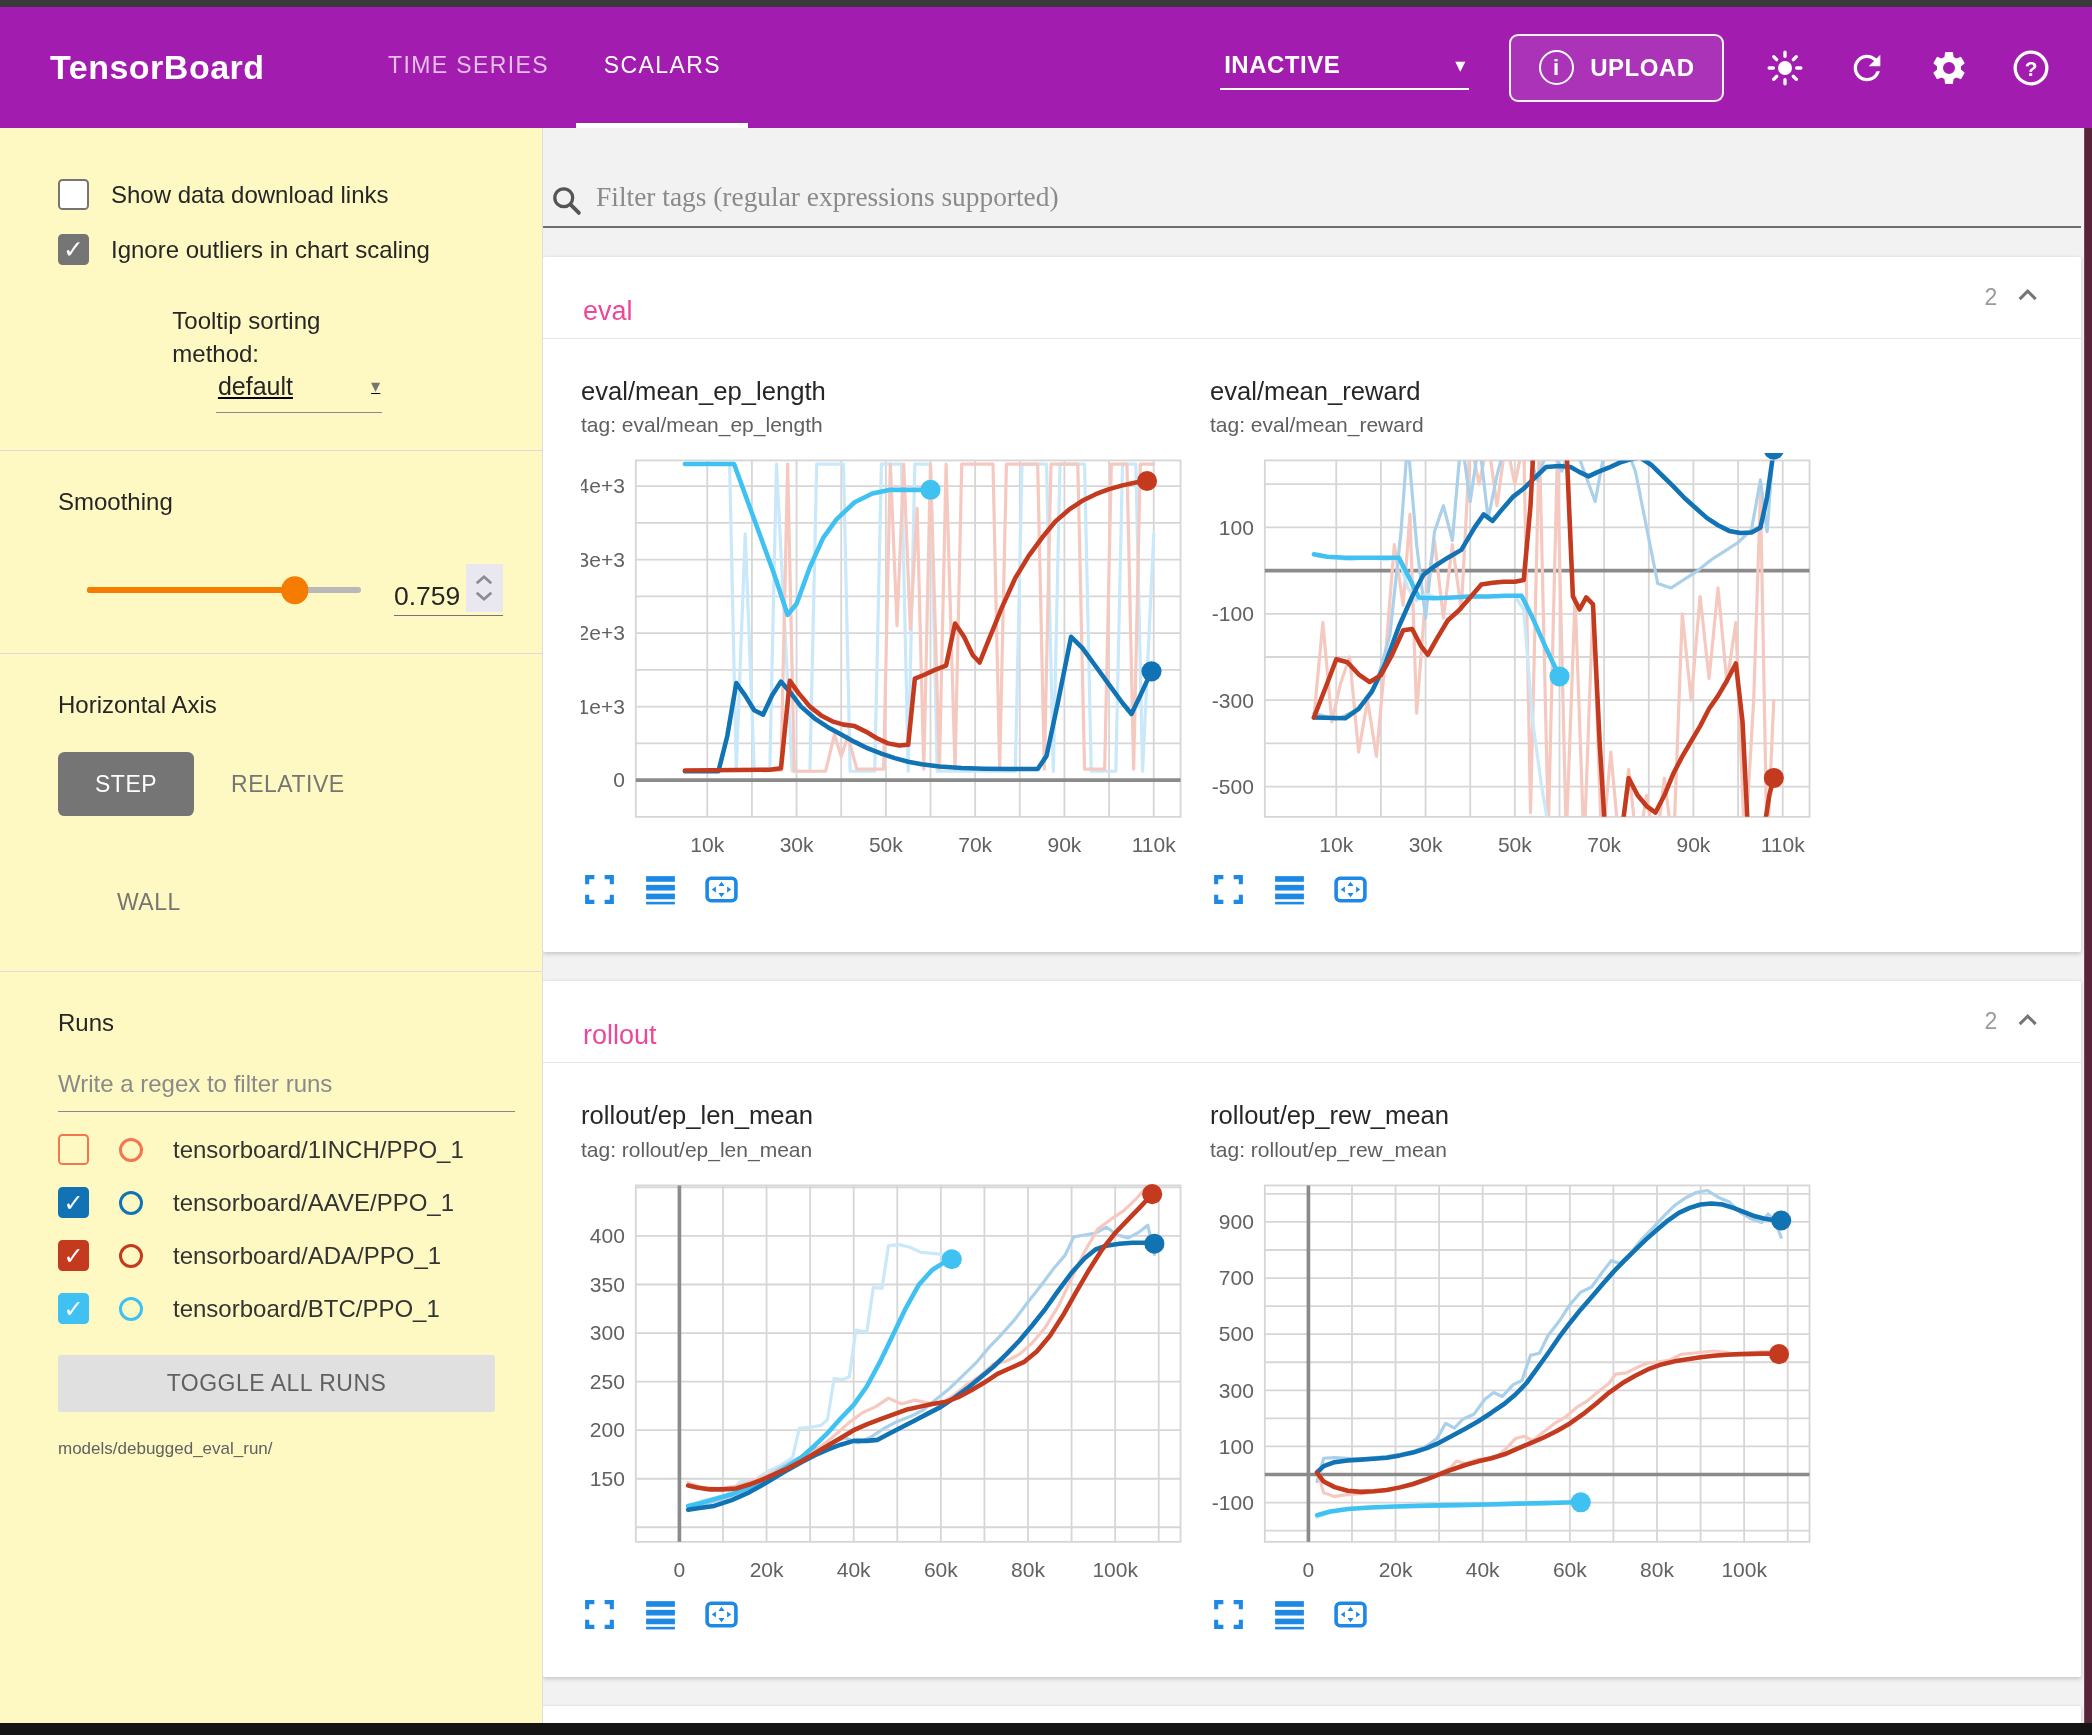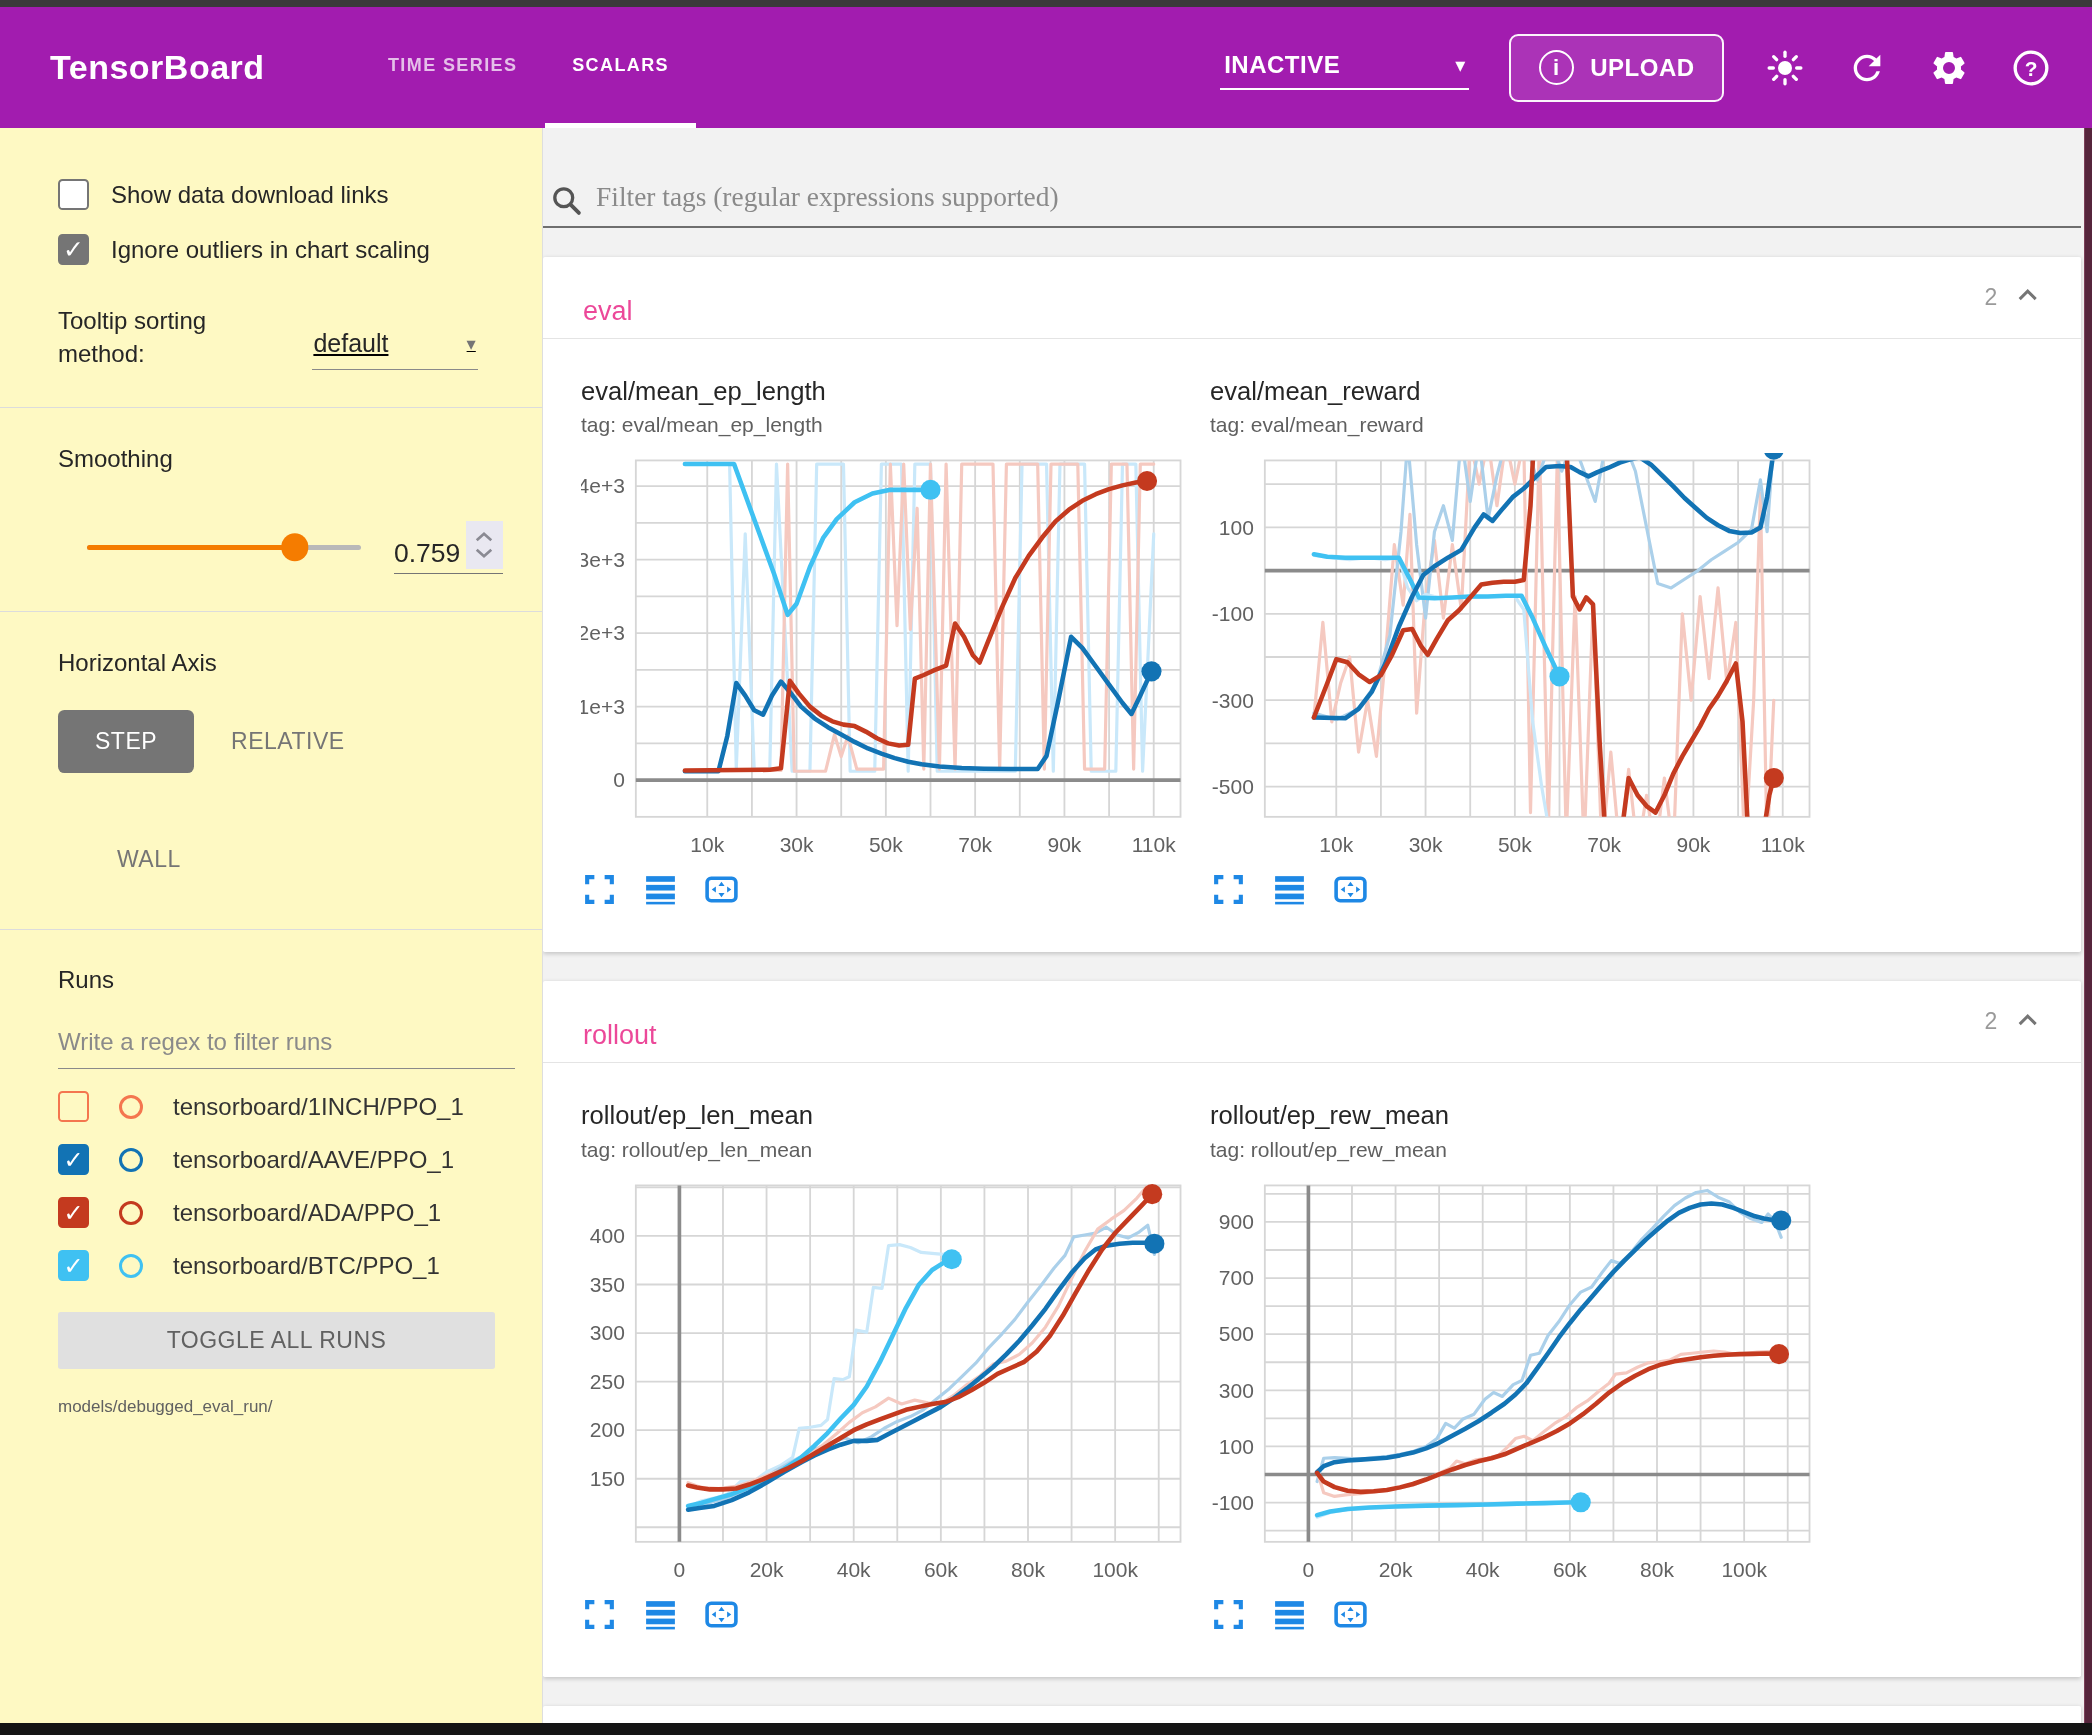--- a/index.html
+++ b/index.html
@@ -7,21 +7,21 @@
     font-family:"Liberation Sans","DejaVu Sans",sans-serif; background:#f2f2f2; }
   .top-strip { height:7.3px; background:#3a3a3a; }
   .bottom-strip { position:absolute; left:0; right:0; bottom:0; height:12px; background:#141414; }
   .scroll-strip { position:absolute; right:0; top:128px; bottom:12px; width:8.2px;
     background:#56253c; border-left:1.8px solid #7c4059; }
 
   
   header { height:121px; background:#a21caf; display:flex; align-items:stretch; color:#fff; padding:0 40px 0 50px; }
   .brand { font-size:34px; font-weight:700; letter-spacing:0.5px; align-self:center; }
   .tabs { display:flex; margin-left:96px; }
-  .tab { display:flex; align-items:center; padding:0 27.4px; font-size:18px; font-weight:700;
+  .tab { display:flex; align-items:center; padding:0 27.4px; font-size:23px; font-weight:400;
     letter-spacing:1.4px; color:rgba(255,255,255,.72); border-bottom:5.5px solid transparent; cursor:pointer;text-align:center; }
   .tab.active { color:#fff; border-bottom-color:#fff; }
   .header-right { margin-left:auto; display:flex; align-items:center; gap:40px; }
   .status-select { display:flex; align-items:center; justify-content:space-between; width:249px;
     border-bottom:2.7px solid #fff; padding:5.5px 3.7px 9.1px 3.7px; font-size:24px; font-weight:700; letter-spacing:0.5px; }
   .status-select .caret { font-size:20px; }
   .upload-btn { display:flex; align-items:center; gap:16.4px; background:rgba(255,255,255,.10);
     border:2.7px solid rgba(255,255,255,.95); border-radius:9.1px; color:#fff; font-size:24px; font-weight:700;
     letter-spacing:0.5px; padding:14.6px 27.4px; cursor:pointer; font-family:inherit; }
   .info-badge { width:35px; height:35px; border:2.7px solid #fff; border-radius:50%;
@@ -34,21 +34,21 @@
   aside { width:543px; background:#fef9c3; border-right:0.9px solid #dedede; padding:51px 0 0 0; flex:none; overflow:hidden; }
   main { flex:1; background:#f2f2f2; padding:0 11px 0 0; overflow:hidden; }
 
   
   .side-pad { padding:0 27.4px 0 58px; }
   .cbx-row { display:flex; align-items:center; gap:22px; margin-bottom:24px; cursor:pointer; }
   .cbx { width:31px; height:31px; border:2.7px solid #757575; border-radius:4.6px; flex:none;
     display:flex; align-items:center; justify-content:center; color:#fff; font-size:25px; font-weight:700; background:#fff; }
   .cbx.on { background:#757575; border-color:#757575; }
   .cbx-label { font-size:24px; color:#262626; white-space:nowrap; }
-  .tooltip-row { display:flex; align-items:flex-end; margin-top:40px; }
+  .tooltip-row { display:flex; align-items:center; margin-top:40px;flex-direction:column; }
   .tooltip-label { font-size:24px; color:#262626; width:228px; line-height:1.35; }
   .select-box { margin-left:25.6px; width:166px; border-bottom:1.8px solid #8a8a8a; display:flex;
     justify-content:space-between; align-items:center; padding:1.8px 1.8px 11px 1.8px; cursor:pointer;text-decoration:underline; }
   .select-box .val { font-size:25px; color:#262626; }
   .select-box .caret { color:#757575; font-size:18.3px; }
   .divider { height:0.9px; background:#dcdcdc; margin:37px 0; }
   .section-label { font-size:24px; color:#262626; }
   .smooth-row { display:flex; align-items:center; margin-top:48px; }
   .slider { position:relative; width:274px; height:5.5px; background:#b9b9b9; border-radius:2.7px; margin-left:29px; cursor:pointer; }
   .slider .fill { position:absolute; left:0; top:0; bottom:0; background:#f57c00; border-radius:2.7px; }

